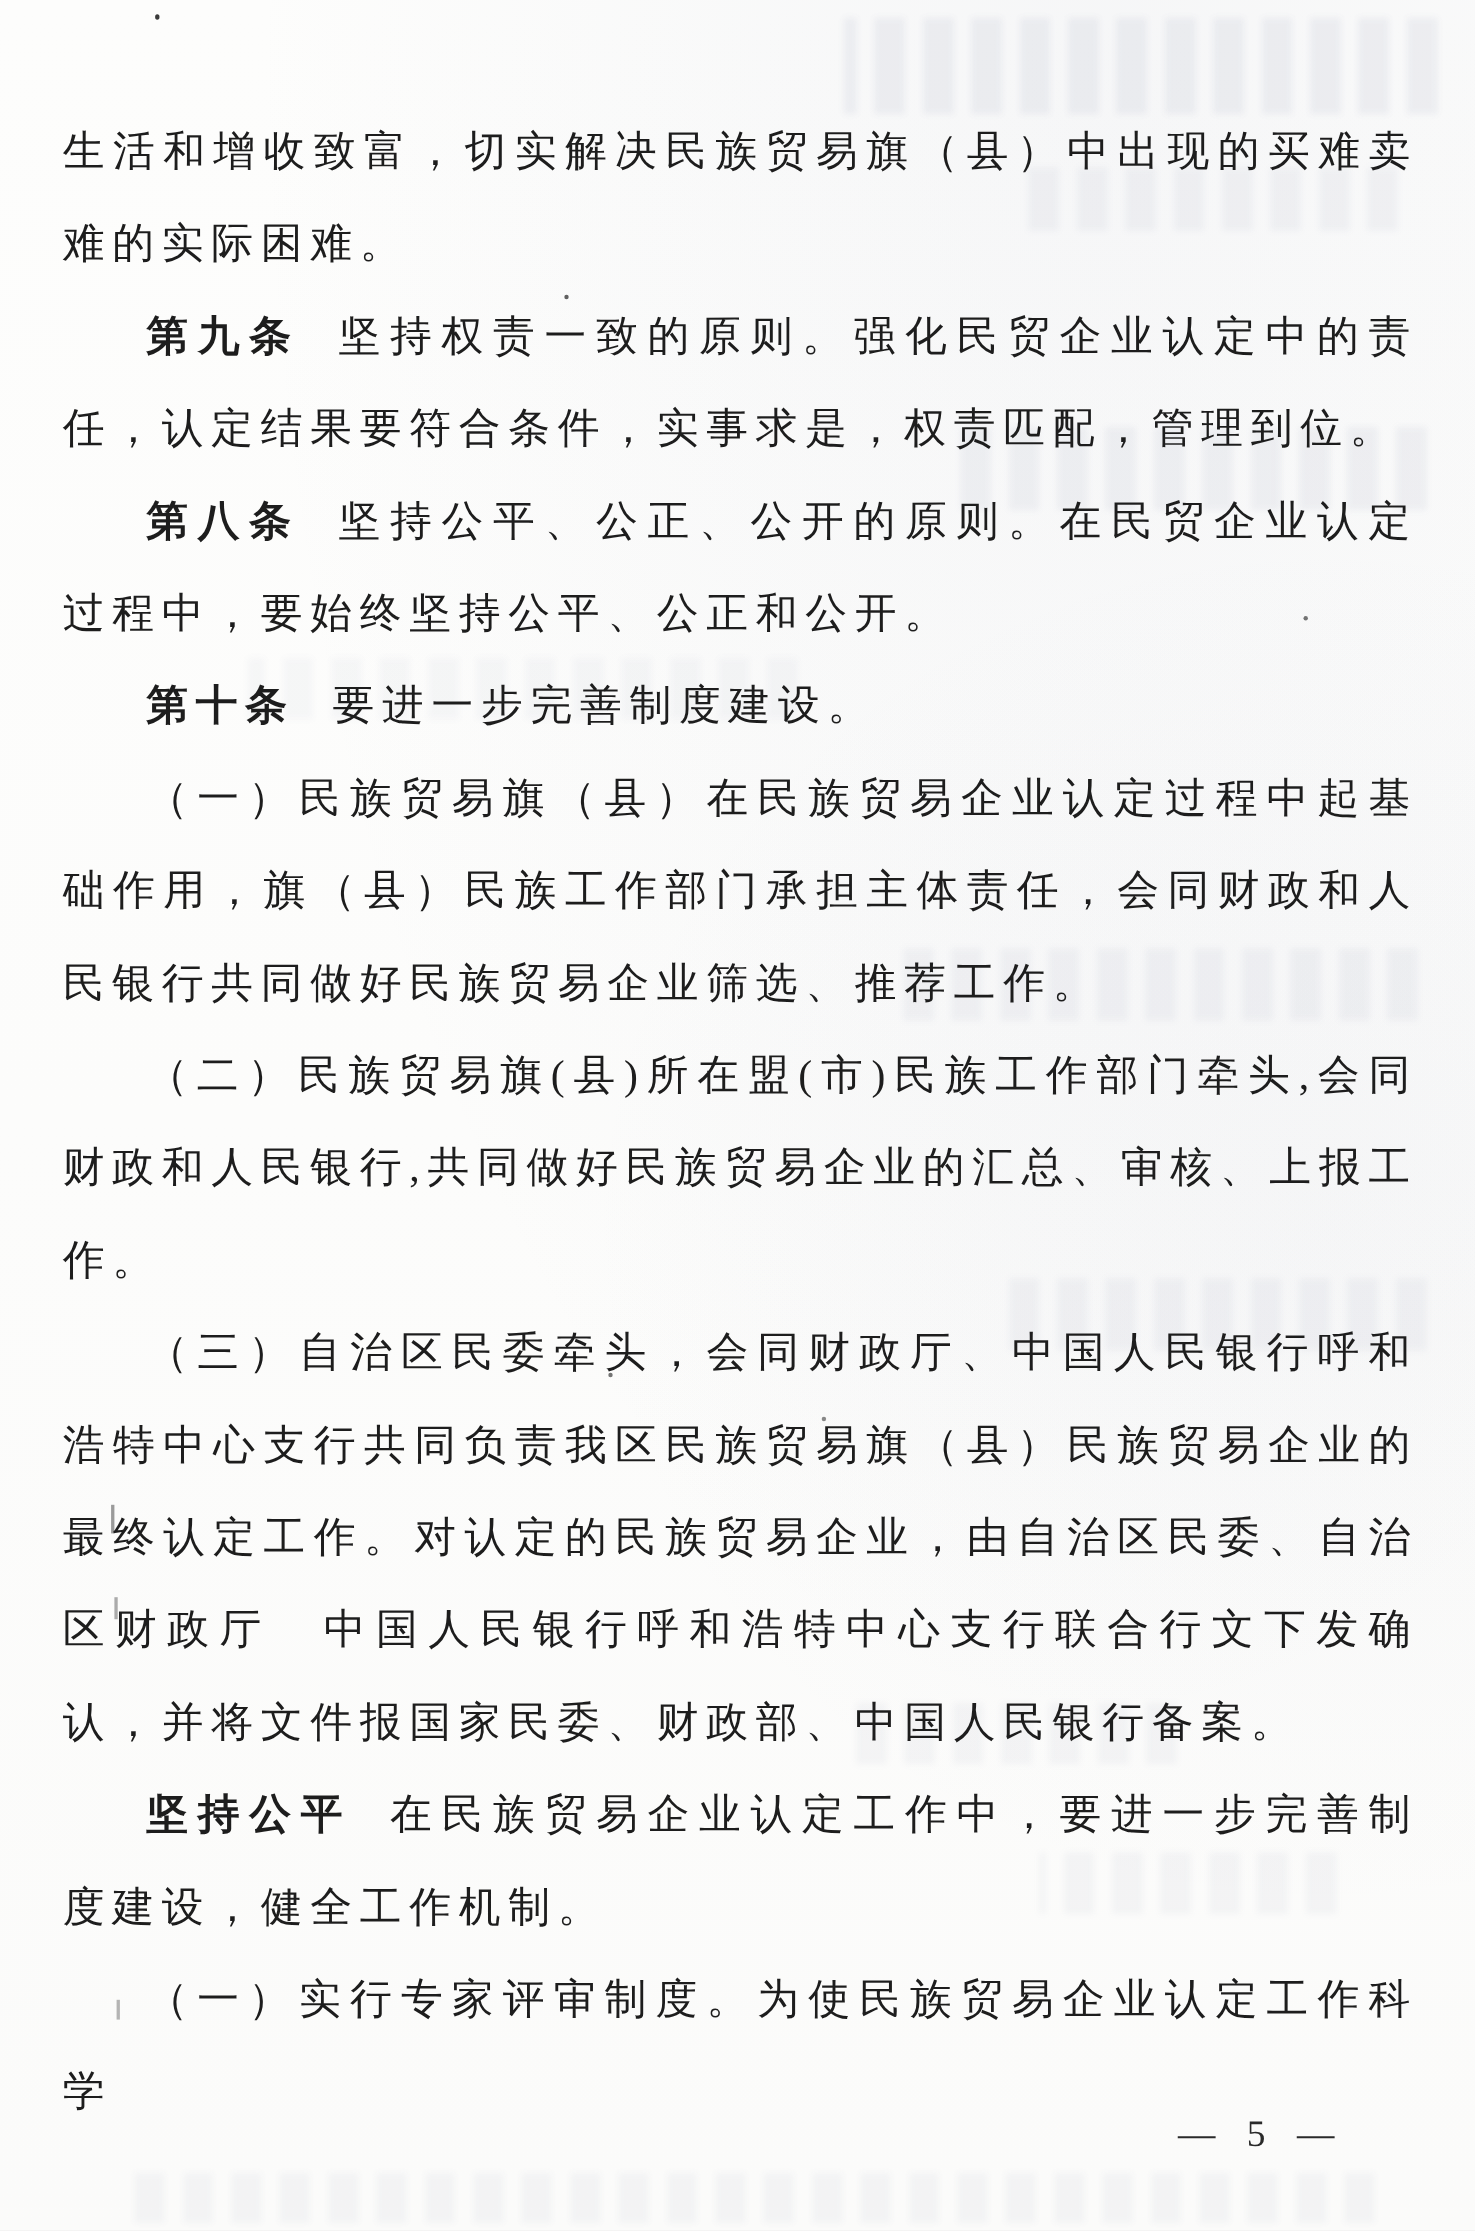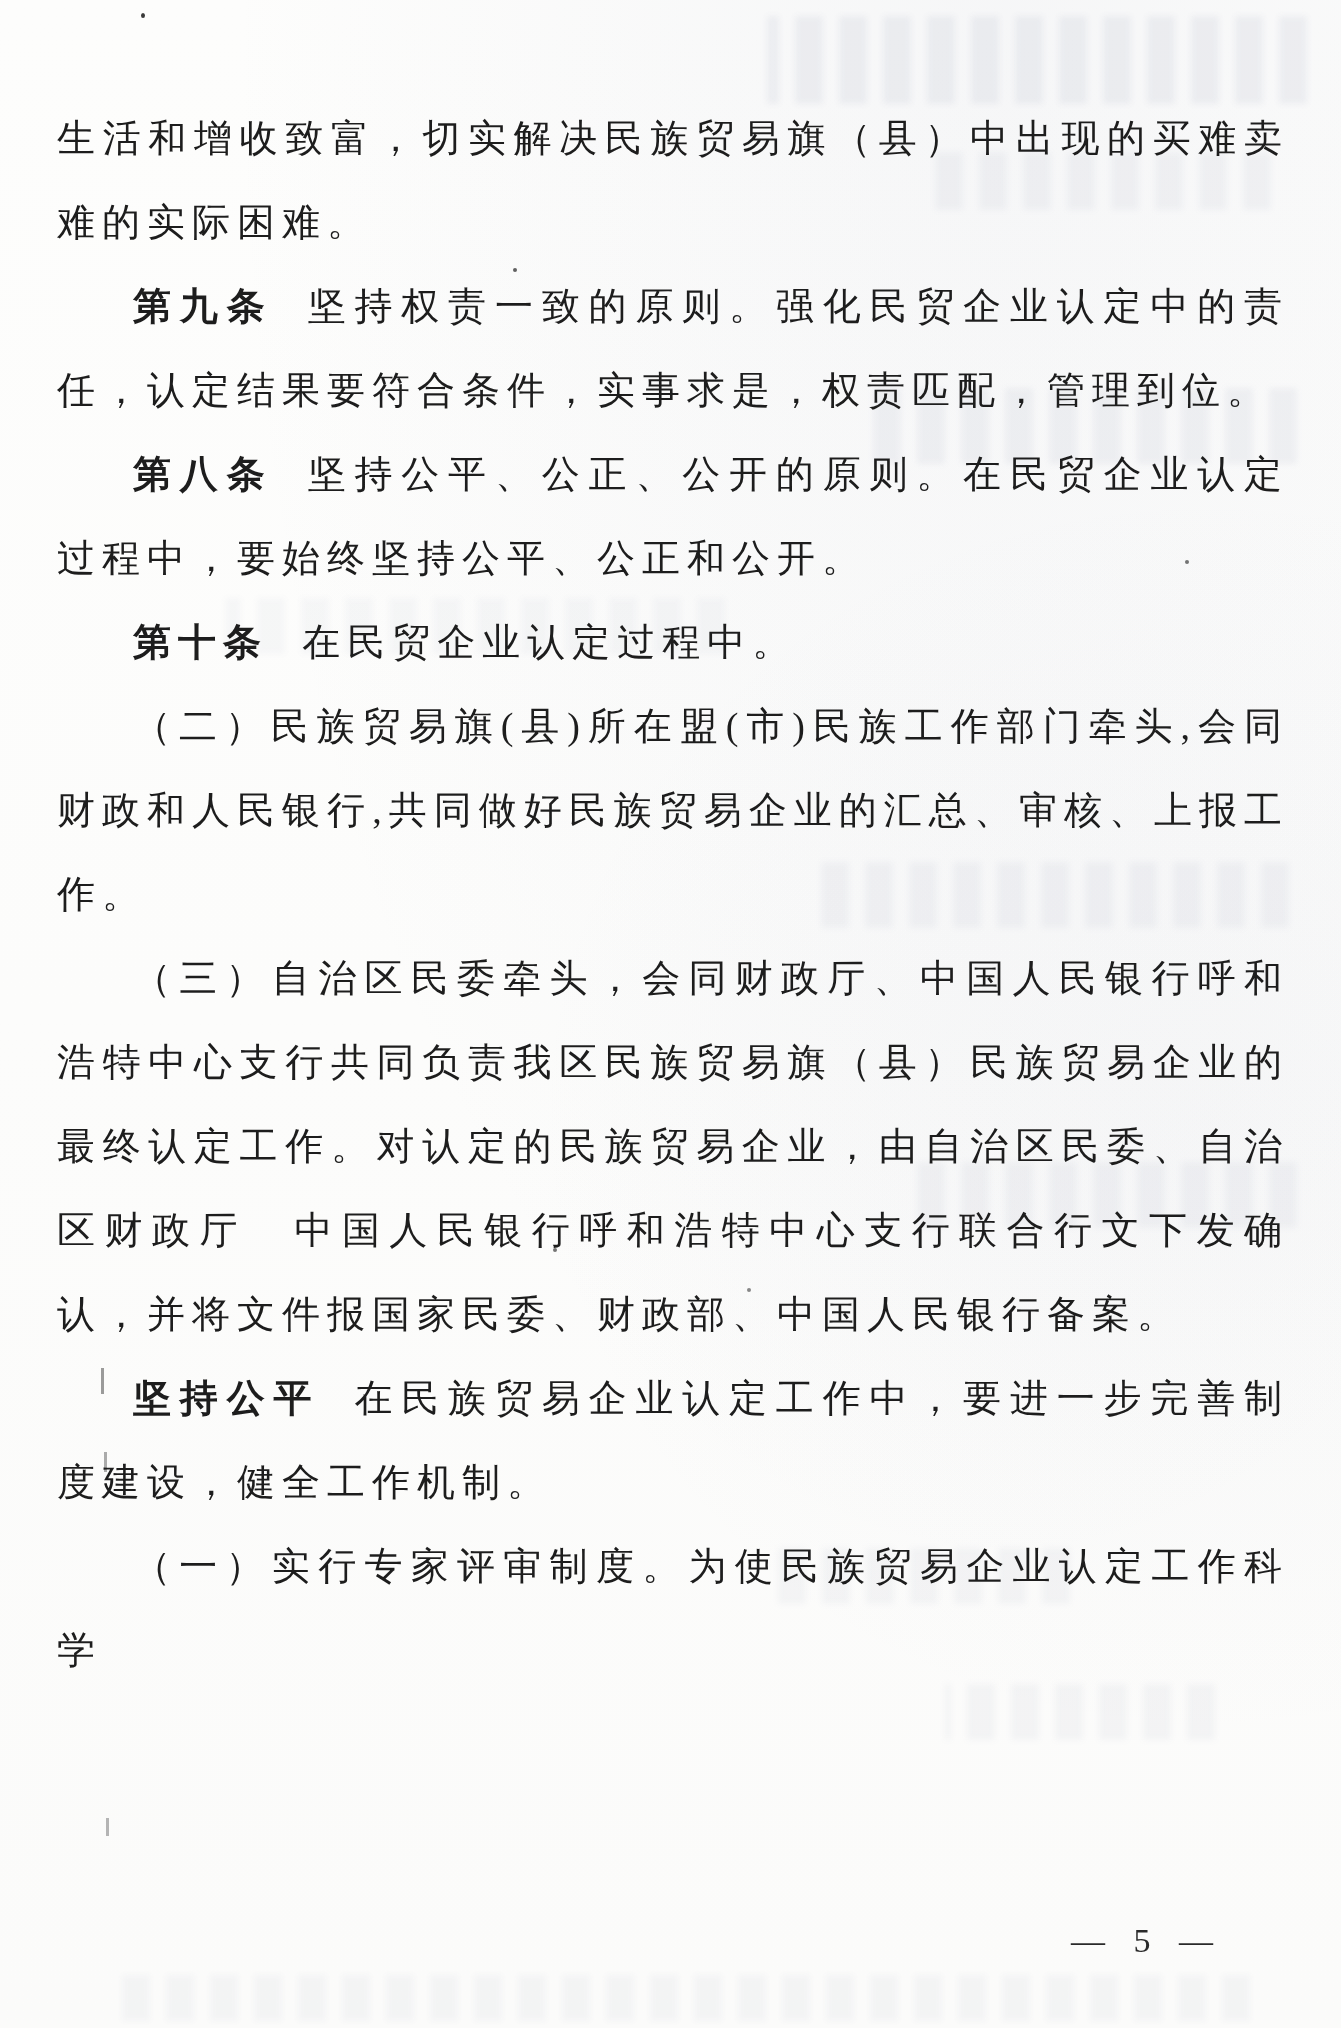--- a/index.html
+++ b/index.html
@@ -131,23 +131,26 @@
 
     <p class="para">
       <span class="article-label">第九条</span><span>坚持权责一致的原则。强化民贸企业认定中的责任，认定结果要符合条件，实事求是，权责匹配，管理到位。</span>
     </p>
 
     <p class="para">
       <span class="article-label">第八条</span><span>坚持公平、公正、公开的原则。在民贸企业认定过程中，要始终坚持公平、公正和公开。</span>
     </p>
 
     <p class="para">
-      <span class="article-label">第十条</span><span>在民贸企业认定过程中。</span>
+      <span class="article-label">第十条</span><span>要进一步完善制度建设。</span>
     </p>
 
+    <p class="para">
+      <span>（一）民族贸易旗（县）在民族贸易企业认定过程中起基础作用，旗（县）民族工作部门承担主体责任，会同财政和人民银行共同做好民族贸易企业筛选、推荐工作。</span>
+    </p>
 
     <p class="para">
       <span>（二）民族贸易旗(县)所在盟(市)民族工作部门牵头,会同财政和人民银行,共同做好民族贸易企业的汇总、审核、上报工作。</span>
     </p>
 
     <p class="para">
       <span>（三）自治区民委牵头，会同财政厅、中国人民银行呼和浩特中心支行共同负责我区民族贸易旗（县）民族贸易企业的最终认定工作。对认定的民族贸易企业，由自治区民委、自治区财政厅　中国人民银行呼和浩特中心支行联合行文下发确认，并将文件报国家民委、财政部、中国人民银行备案。</span>
     </p>
 
 

